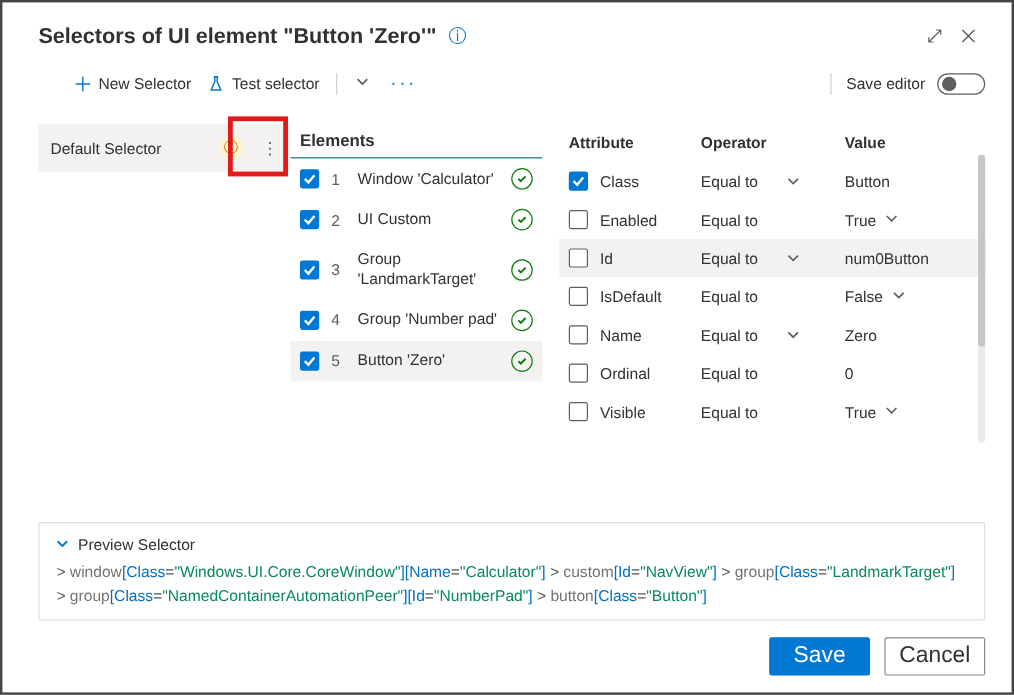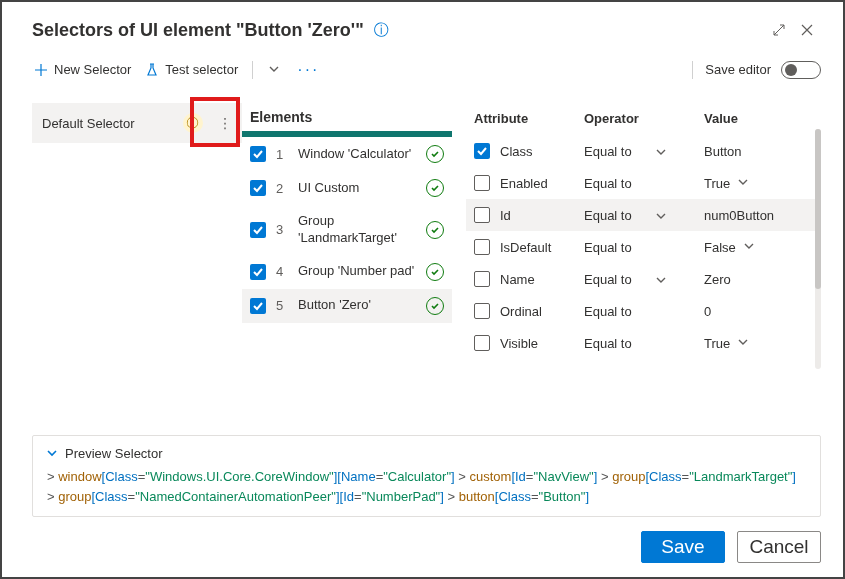--- a/index.html
+++ b/index.html
@@ -4,40 +4,40 @@
 <style>
 * { box-sizing: border-box; margin: 0; padding: 0; }
 body { font-family: "Segoe UI", Arial, sans-serif; font-size: 13px; color: #323130; background: #fff; }
 .dialog { width: 845px; height: 579px; border: 2px solid #444; position: relative; display: flex; flex-direction: column; }
 .header { display: flex; align-items: center; padding: 14px 22px 8px 30px; }
 .title { font-size: 18px; font-weight: 600; color: #323130; }
 .info-icon { color: #0078d4; margin-left: 10px; font-size: 15px; }
 .header-spacer { flex: 1; }
 .header-btn { width: 28px; height: 28px; display: flex; align-items: center; justify-content: center; color: #605e5c; cursor: pointer; font-size: 14px; }
 
-.toolbar { display: flex; align-items: center; padding: 6px 22px 10px 30px; gap: 10px; }
+.toolbar { display: flex; align-items: center; padding: 6px 22px 10px 30px; gap: 10px; margin-left: 28px; }
 .tb-item { display: flex; align-items: center; gap: 6px; color: #323130; cursor: pointer; padding: 4px 2px; font-size: 13px; }
 .tb-icon { color: #0078d4; display: flex; align-items: center; }
 .tb-divider { width: 1px; height: 18px; background: #d0d0d0; margin: 0 2px; }
 .tb-chev { color: #605e5c; font-size: 11px; padding: 0 4px; cursor: pointer; }
 .tb-dots { color: #0078d4; font-size: 16px; cursor: pointer; letter-spacing: 2px; padding: 0 4px; }
 .tb-spacer { flex: 1; }
 .toggle { width: 40px; height: 18px; border: 1px solid #605e5c; border-radius: 10px; position: relative; background: #fff; }
 .toggle-knob { width: 12px; height: 12px; background: #605e5c; border-radius: 50%; position: absolute; top: 2px; left: 3px; }
 
 .body { flex: 1; display: flex; padding: 0 22px 0 30px; gap: 0; overflow: hidden; }
 .left-col { width: 210px; padding-top: 12px; }
 .selector-row { display: flex; align-items: center; background: #f3f2f1; height: 40px; padding-left: 10px; gap: 8px; position: relative; }
 .selector-name { font-size: 13px; color: #323130; }
 .highlight-box { position: absolute; left: 158px; top: -6px; width: 50px; height: 50px; border: 4px solid #e01b1b; pointer-events: none; }
 .info-badge { width: 20px; height: 20px; border-radius: 50%; background: #fff4ce; display: flex; align-items: center; justify-content: center; color: #b08000; font-size: 12px; margin-left: 40px; }
 .kebab { color: #605e5c; cursor: pointer; padding: 4px 6px; font-size: 14px; position: absolute; right: 4px; }
 
 .mid-col { width: 210px; padding-top: 12px; }
-.elements-title { font-weight: 600; font-size: 14px; padding: 6px 0 6px 8px; border-bottom: 6px solid #0f766e; }
+.elements-title { font-weight: 600; font-size: 14px; padding: 6px 0 6px 8px; border-bottom: 1px solid #0f766e; }
 .el-list { }
 .el-row { display: flex; align-items: center; padding: 8px 8px; gap: 10px; }
 .el-row.sel { background: #f3f2f1; }
 .chk { width: 16px; height: 16px; background: #0078d4; border-radius: 2px; display: flex; align-items: center; justify-content: center; flex-shrink: 0; }
 .chk svg { stroke: #fff; }
 .chk-empty { width: 16px; height: 16px; border: 1px solid #605e5c; border-radius: 2px; background: #fff; flex-shrink: 0; }
 .el-num { color: #605e5c; width: 12px; font-size: 13px; }
 .el-label { flex: 1; font-size: 13px; line-height: 1.3; }
 .el-ok { width: 18px; height: 18px; border: 1.5px solid #107c10; border-radius: 50%; display: flex; align-items: center; justify-content: center; flex-shrink: 0; }
 .el-ok svg { stroke: #107c10; }
@@ -56,21 +56,21 @@
 .chev-down { font-size: 11px; color: #605e5c; }
 .scroll-track { position: absolute; right: 0; top: 38px; width: 6px; height: 240px; background: #edebe9; border-radius: 3px; }
 .scroll-thumb { width: 6px; height: 160px; background: #c8c6c4; border-radius: 3px; }
 
 .preview { margin: 6px 22px 10px 30px; border: 1px solid #e1dfdd; border-radius: 2px; padding: 10px 14px; font-size: 13px; }
 .preview-head { display: flex; align-items: flex-end; gap: 8px; margin-bottom: 6px; cursor: pointer; }
 .preview-chev { color: #0078d4; font-size: 12px; }
 .preview-title { color: #323130; }
 .selector-text { line-height: 1.5; font-size: 13px; }
 .t-gt { color: #555; }
-.t-el { color: #a16207; text-align: right; }
+.t-el { color: #737373; text-align: right; }
 .t-attr { color: #0070c1; }
 .t-eq { color: #555; }
 .t-val { color: #09885a; }
 .t-br { color: #0070c1; }
 
 .footer { display: flex; justify-content: flex-end; gap: 12px; padding: 4px 22px 14px 30px; }
 .btn { min-width: 84px; height: 32px; border-radius: 2px; font-size: 19px; display: flex; align-items: center; justify-content: center; cursor: pointer; }
 .btn-primary { background: #0078d4; color: #fff; border: 1px solid #0078d4; }
 .btn-default { background: #fff; color: #323130; border: 1px solid #8a8886; }
 </style>

